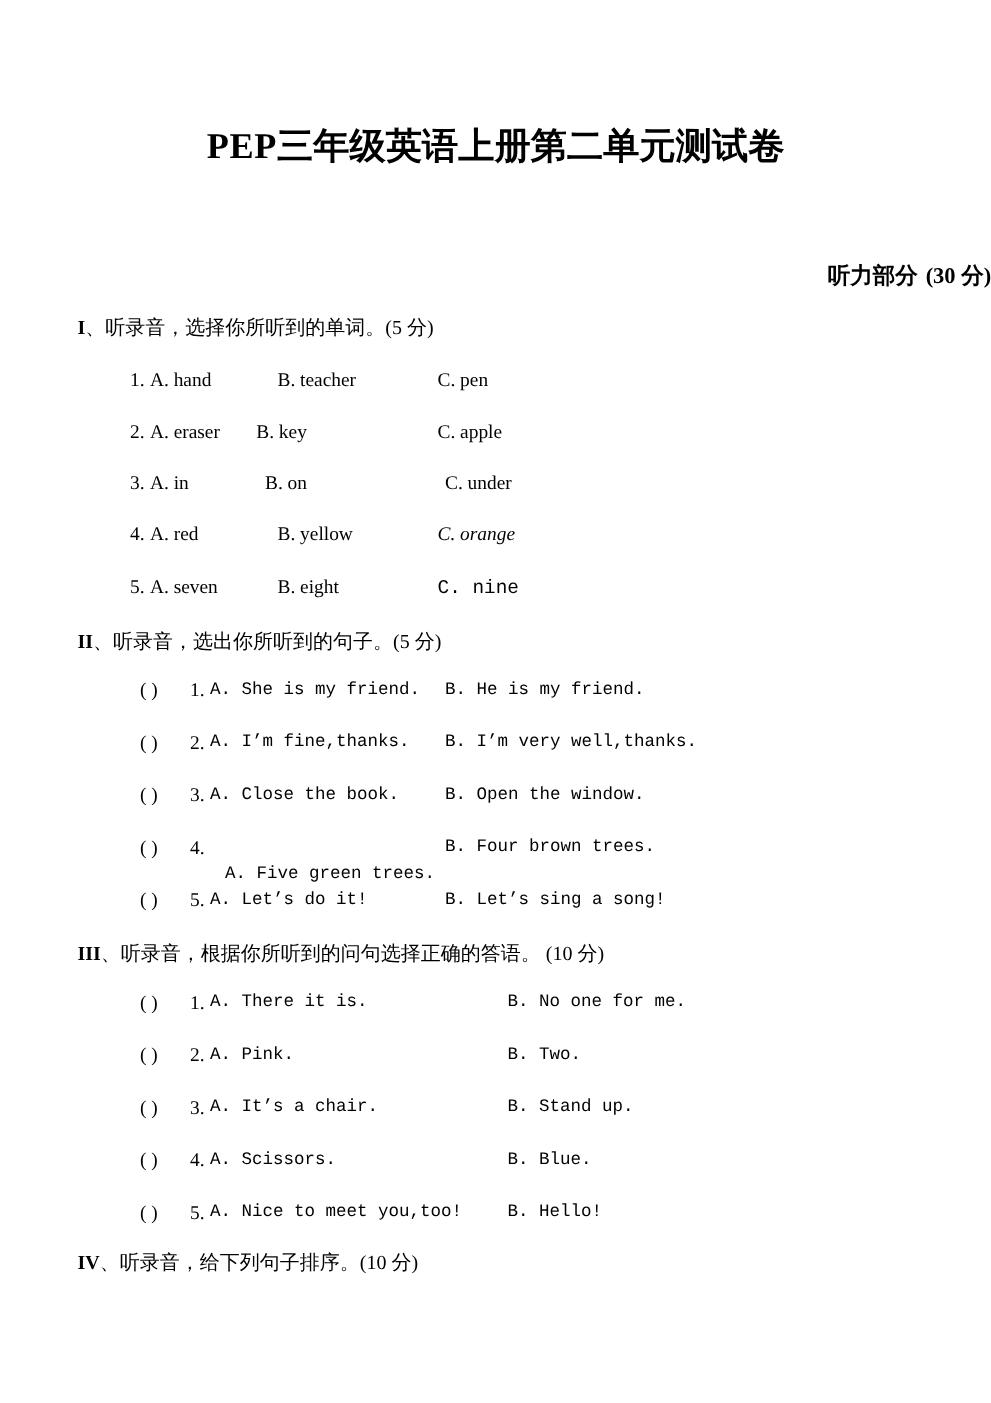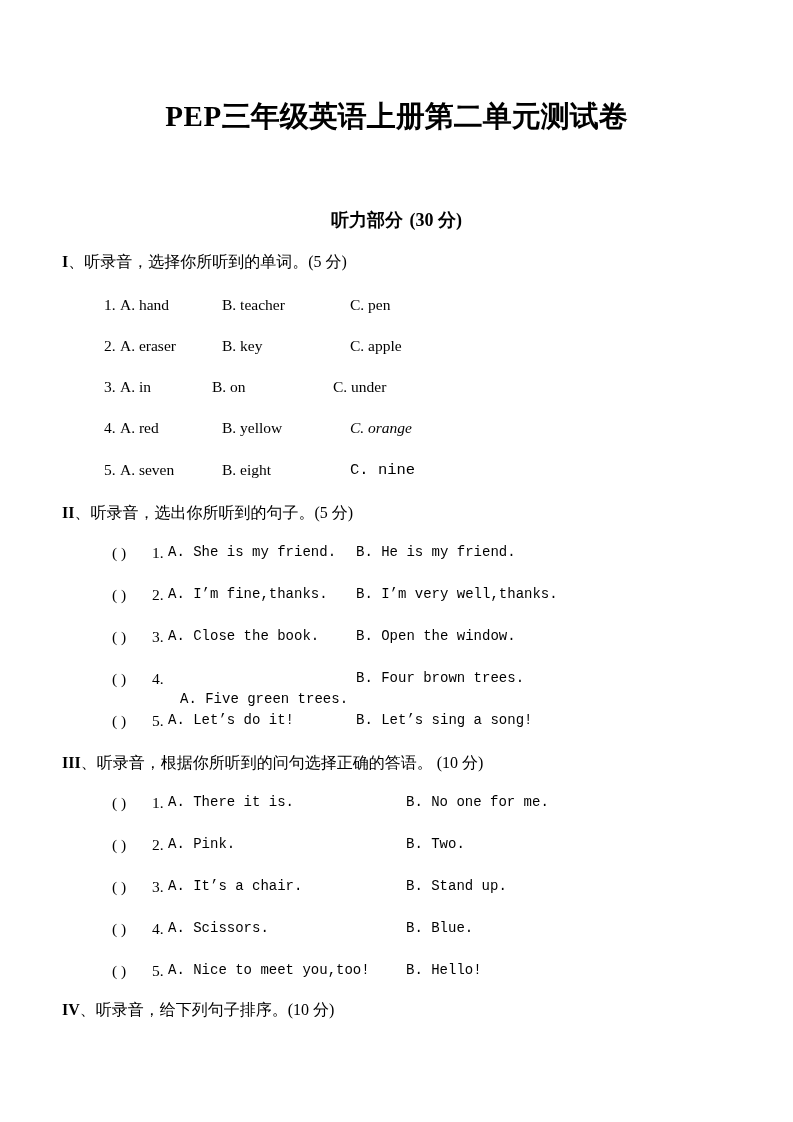--- a/index.html
+++ b/index.html
@@ -63,21 +63,21 @@
   .blank-class { width: 86px; }
   .blank-name  { width: 106px; }
   .idline .gap { display: inline-block; width: 28px; }
 
   
   .part-header {
     position: absolute;
     left: 0;
     top: 208px;
     width: 793px;
-    text-align: center;
+    text-align: right;
     font-family: "DejaVu Sans", "Liberation Sans", sans-serif;
     font-size: 18px;
     font-weight: bold;
     white-space: nowrap;
   }
   .part-header .pts {
     font-family: "Liberation Serif", "DejaVu Serif", serif;
     font-weight: bold;
   }
 
@@ -134,28 +134,28 @@
       <div class="qhead" style="top: 252px;"><span class="rn">I</span><span>、听录音，选择你所听到的单词。</span><span class="pts">(5 分)</span></div>
       <div class="row" style="top: 296px; left: 0px; width: 793px; height: 22px;">
         <span class="col" style="left: 104px;">1.</span>
         <span class="col" style="left: 120px;">A. hand</span>
         <span class="col" style="left: 222px;">B. teacher</span>
         <span class="col" style="left: 350px;">C. pen</span>
       </div>
       <div class="row" style="top: 337px; left: 0px; width: 793px; height: 22px;">
         <span class="col" style="left: 104px;">2.</span>
         <span class="col" style="left: 120px;">A. eraser</span>
-        <span class="col" style="left: 222px;">B. key</span>
+        <span class="col" style="left: 205px;">B. key</span>
         <span class="col" style="left: 350px;">C. apple</span>
       </div>
       <div class="row" style="top: 378px; left: 0px; width: 793px; height: 22px;">
         <span class="col" style="left: 104px;">3.</span>
         <span class="col" style="left: 120px;">A. in</span>
         <span class="col" style="left: 212px;">B. on</span>
-        <span class="col" style="left: 333px;">C. under</span>
+        <span class="col" style="left: 356px;">C. under</span>
       </div>
       <div class="row" style="top: 419px; left: 0px; width: 793px; height: 22px;">
         <span class="col" style="left: 104px;">4.</span>
         <span class="col" style="left: 120px;">A. red</span>
         <span class="col" style="left: 222px;">B. yellow</span>
         <span class="col" style="left: 350px; font-style: italic;">C. orange</span>
       </div>
       <div class="row" style="top: 461px; left: 0px; width: 793px; height: 22px;">
         <span class="col" style="left: 104px;">5.</span>
         <span class="col" style="left: 120px;">A. seven</span>

